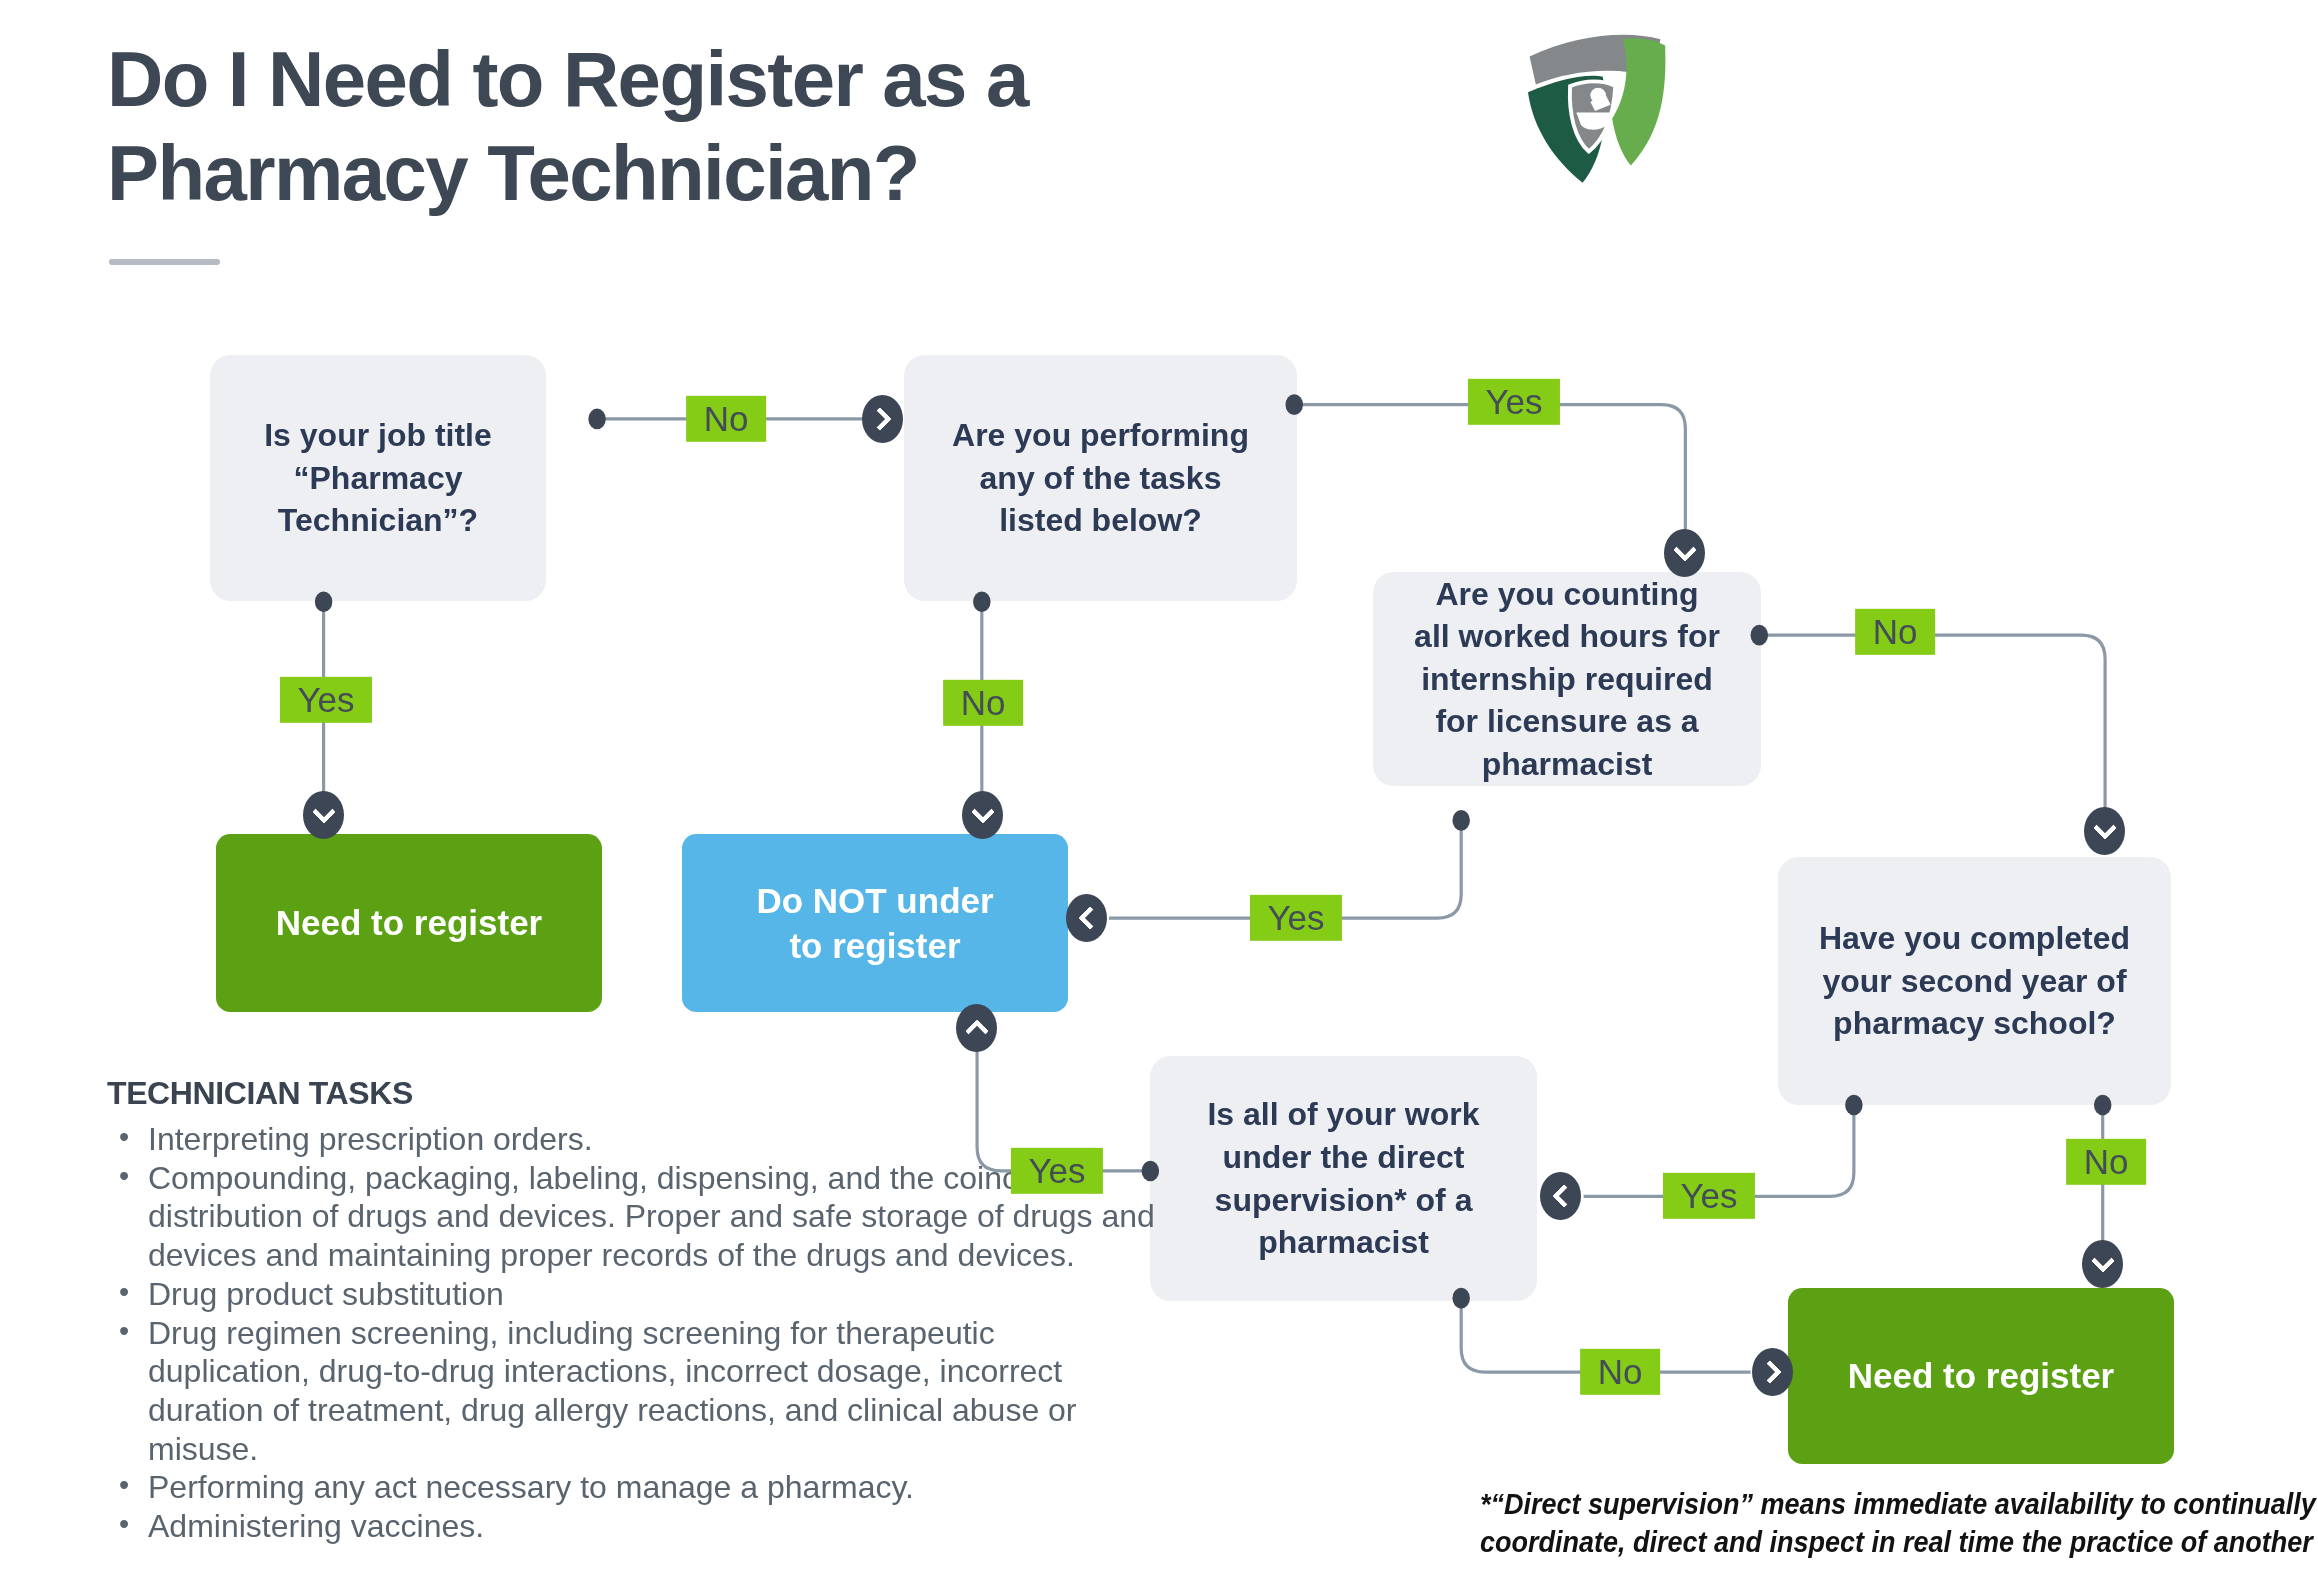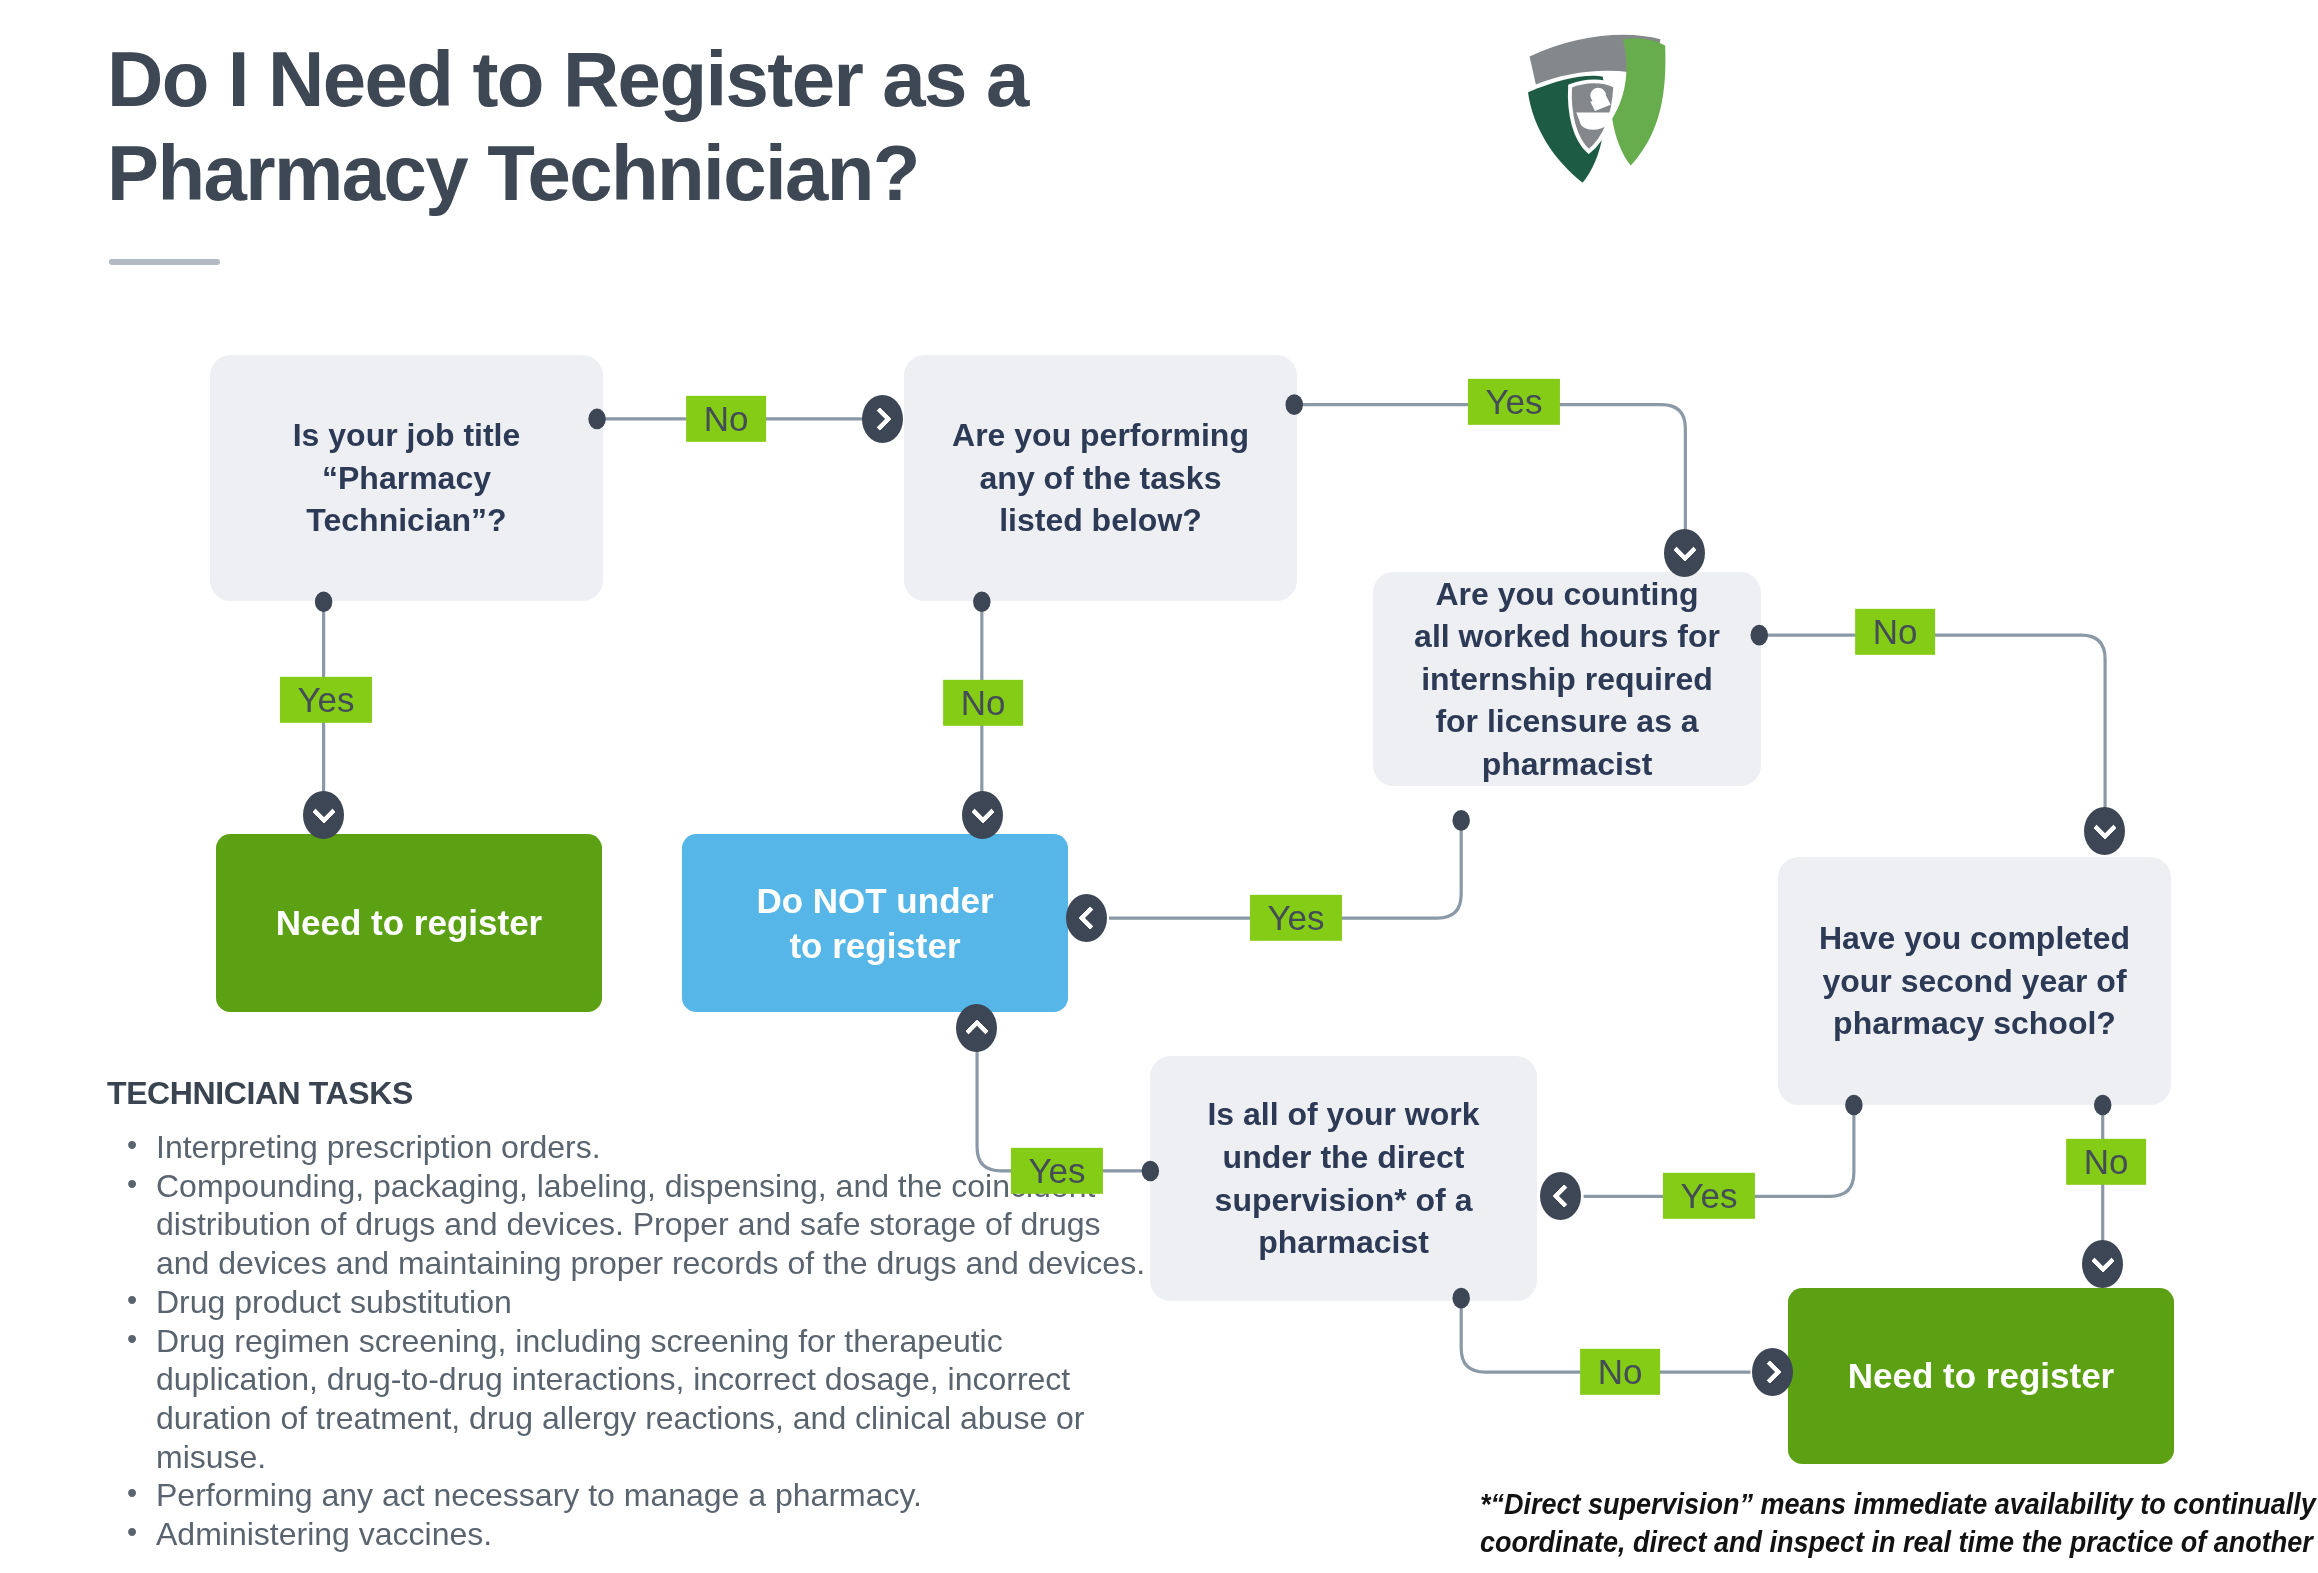--- a/index.html
+++ b/index.html
@@ -35,21 +35,21 @@
   .qtext{ white-space:pre-line; }
   .rbox{
     position:absolute; border-radius:14.3px; display:flex; align-items:center;
     justify-content:center; text-align:center; color:#ffffff; font-weight:bold;
     font-size:35px; line-height:1.3; z-index:1;
   }
   .rtext{ white-space:pre-line; }
   .rbox.green{ background:var(--green); }
   .rbox.blue{ background:var(--blue); }
 
-  #q1{left:210px; top:355px; width:393px; height:246px;}
+  #q1{left:210px; top:355px; width:336px; height:246px;}
   #q2{left:904px;top:355px; width:393px; height:246px;}
   #q3{left:1373px;top:572px; width:388px; height:214px;}
   #q4{left:1778px;top:857px;width:393px; height:248px;}
   #q5{left:1150px;top:1056px;width:387px; height:245px;}
   #g1{left:216px; top:834px;width:386px; height:178px;}
   #bl{left:682px; top:834px;width:386px; height:178px;}
   #g2{left:1788px;top:1288px;width:386px; height:176px;}
 
   
   .lines{ position:absolute; left:0; top:0; z-index:2; pointer-events:none; }
@@ -75,21 +75,21 @@
   .chev.right::after{ transform:translate(-68%,-50%) rotate(45deg); }
   .chev.down::after{  transform:translate(-50%,-68%) rotate(135deg); }
   .chev.left::after{  transform:translate(-32%,-50%) rotate(225deg); }
 
   
   .tasks{ position:absolute; left:107px; top:1075px; width:1057px; z-index:1; }
   .tasks-h{
     font-size:32px; font-weight:bold; color:#3a4450; letter-spacing:-0.4px;
     margin:0 0 1px 0;
   }
-  .tasks ul{ margin:16px; padding:0 0 0 33px; list-style:none; }
+  .tasks ul{ margin:8px; padding:0 0 0 33px; list-style:none; }
   .tasks li{
     position:relative; font-size:32px; color:var(--task_text); line-height:1.21;
   }
   .tasks li::before{
     content:'\2022'; position:absolute; left:-29px; top:0; font-size:29px;
     color:var(--task_text);
   }
 
   
   .footnote{

